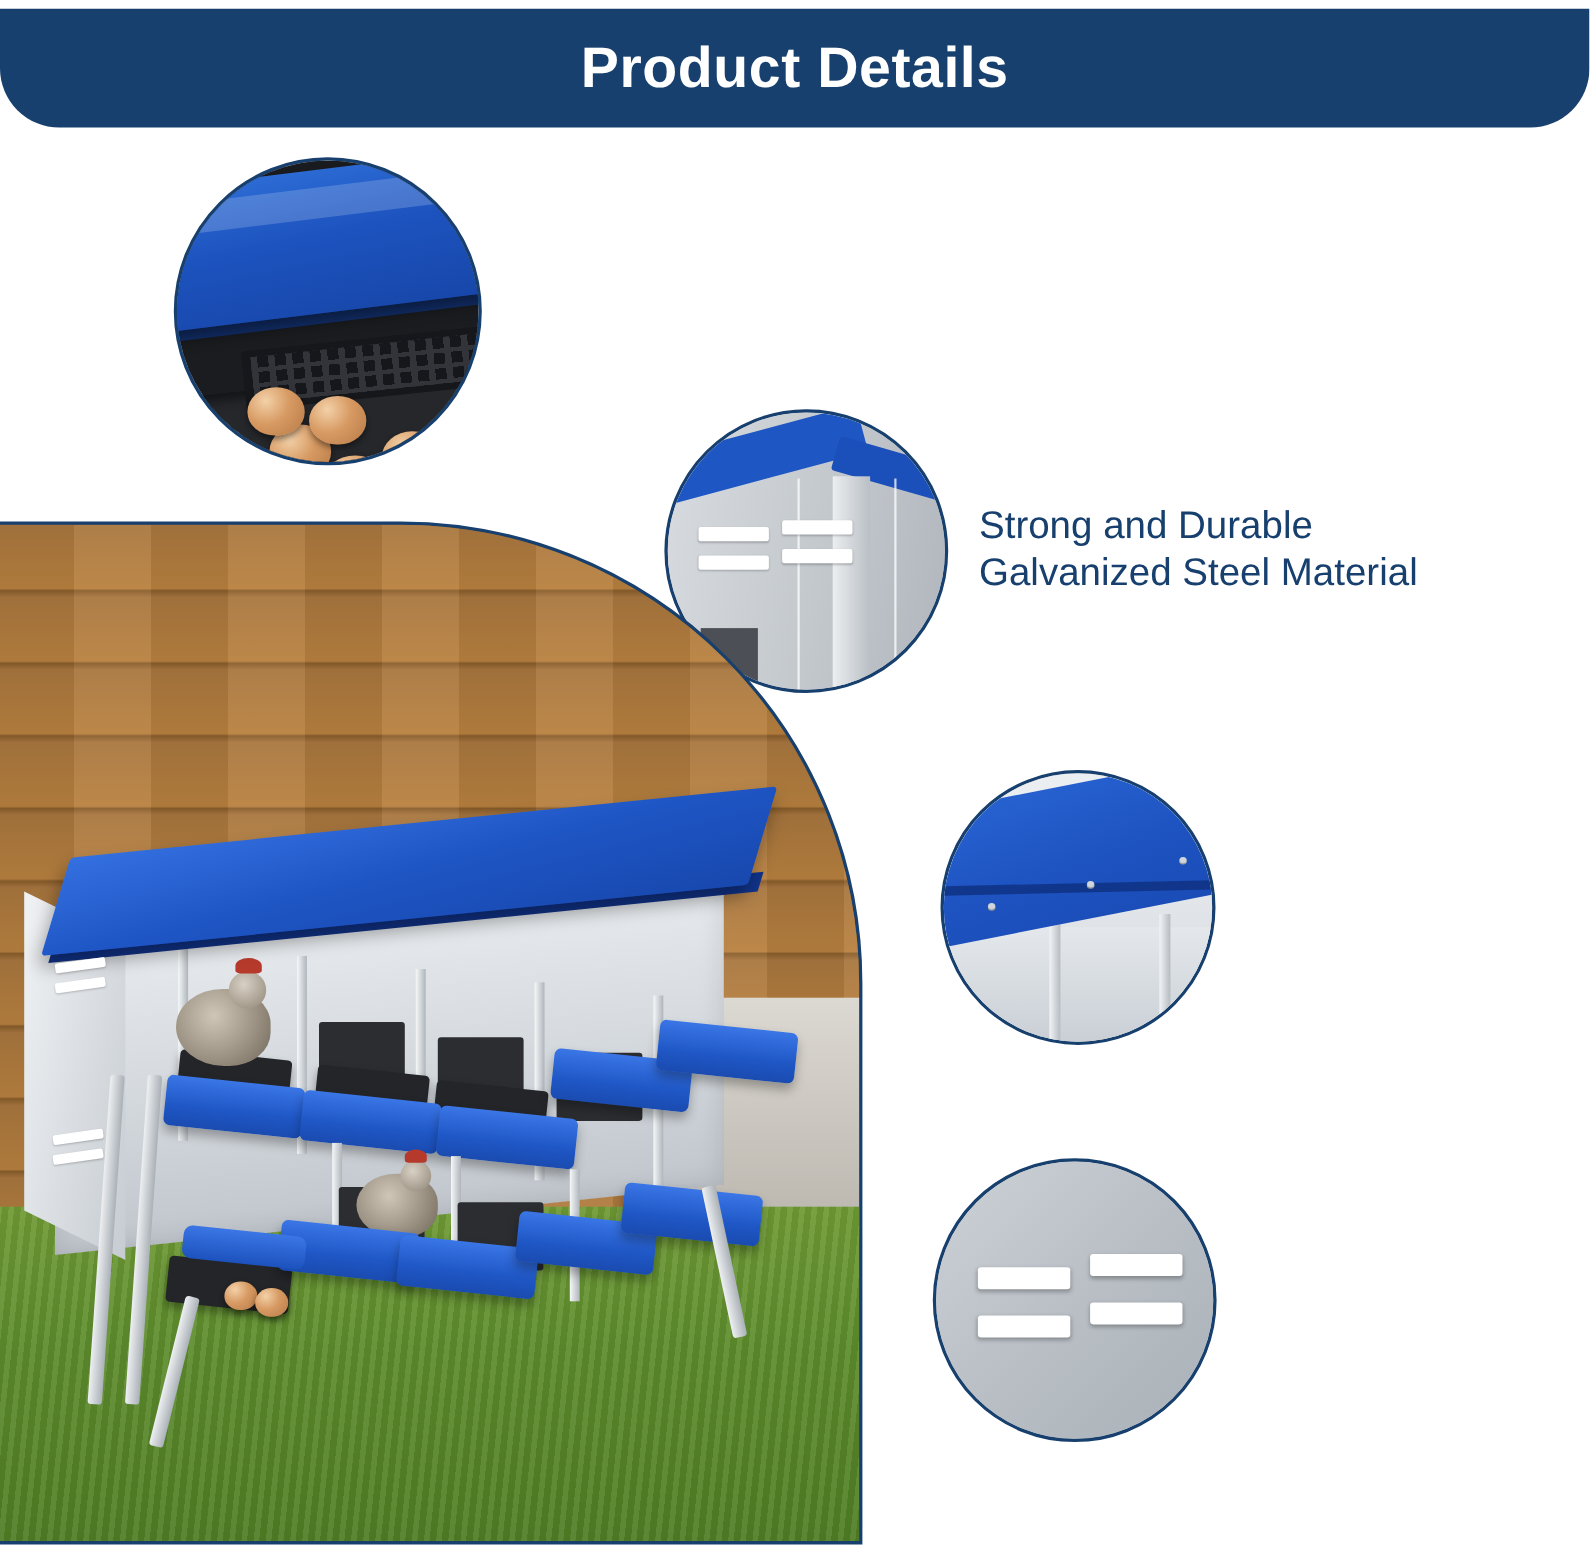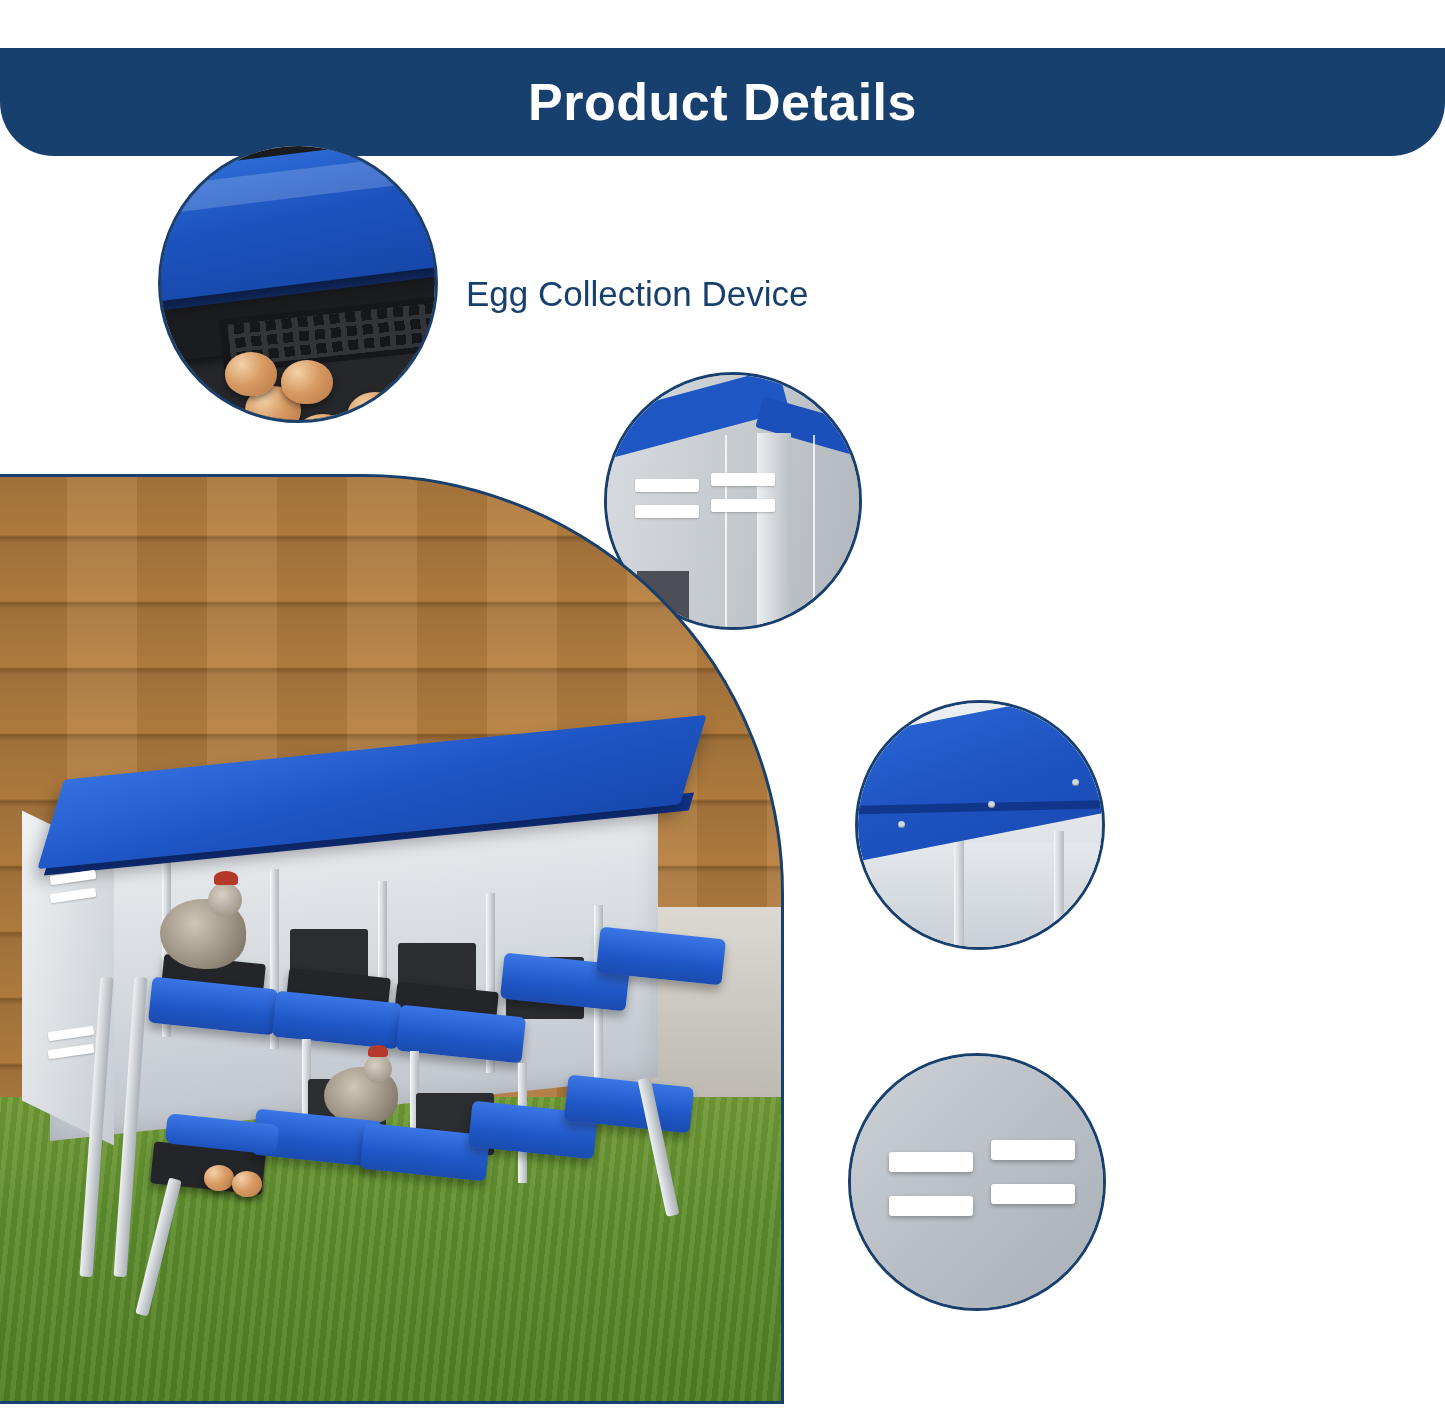--- a/index.html
+++ b/index.html
@@ -21,21 +21,20 @@
   .header-banner {
     position: absolute;
     left: 0; top: 8px;
     width: 1445px;
     height: 108px;
     background: #18406e;
     border-radius: 0 0 54px 54px;
     display: flex;
     align-items: center;
     justify-content: center;
-    margin-top: 40px;
   }
   .header-title {
     color: #ffffff;
     font-size: 52px;
     font-weight: bold;
     letter-spacing: 0.5px;
   }
 
   
   .bubble {
@@ -276,35 +275,36 @@
     <div class="egg-grate"></div>
     <div class="egg" style="left:34px; top:262px; width:58px; height:50px;"></div>
     <div class="egg" style="left:84px; top:240px; width:56px; height:48px;"></div>
     <div class="egg" style="left:132px; top:268px; width:60px; height:52px;"></div>
     <div class="egg" style="left:186px; top:246px; width:56px; height:48px;"></div>
     <div class="egg" style="left:64px; top:206px; width:52px; height:44px;"></div>
     <div class="egg" style="left:120px; top:214px; width:52px; height:44px;"></div>
     <div class="egg-lid-edge"></div>
     <div class="egg-lid"></div>
   </div>
-  <div class="feature-label" id="label-egg">Egg Collection Device</div>
 
   <div class="bubble" id="bubble-steel">
     <div class="steel-bg"></div>
     <div class="steel-roof"></div>
     <div class="steel-roof2"></div>
     <div class="steel-peak"></div>
     <div class="steel-panel-line" style="left:118px;"></div>
     <div class="steel-panel-line" style="left:206px;"></div>
     <div class="vent-bar" style="left:28px; top:104px; width:64px;"></div>
     <div class="vent-bar" style="left:28px; top:130px; width:64px;"></div>
     <div class="vent-bar" style="left:104px; top:98px; width:64px;"></div>
     <div class="vent-bar" style="left:104px; top:124px; width:64px;"></div>
     <div class="steel-dark"></div>
   </div>
+  <div class="feature-label" id="label-steel">Strong and Durable
+Galvanized Steel Material</div>
 
   <div class="bubble" id="bubble-roof">
     <div class="roof-bg"></div>
     <div class="roof-wall"></div>
     <div class="roof-post" style="left:96px;"></div>
     <div class="roof-post" style="left:196px;"></div>
     <div class="roof-blue"></div>
     <div class="roof-edge"></div>
     <div class="rivet" style="left:40px; top:118px;"></div>
     <div class="rivet" style="left:130px; top:98px;"></div>

